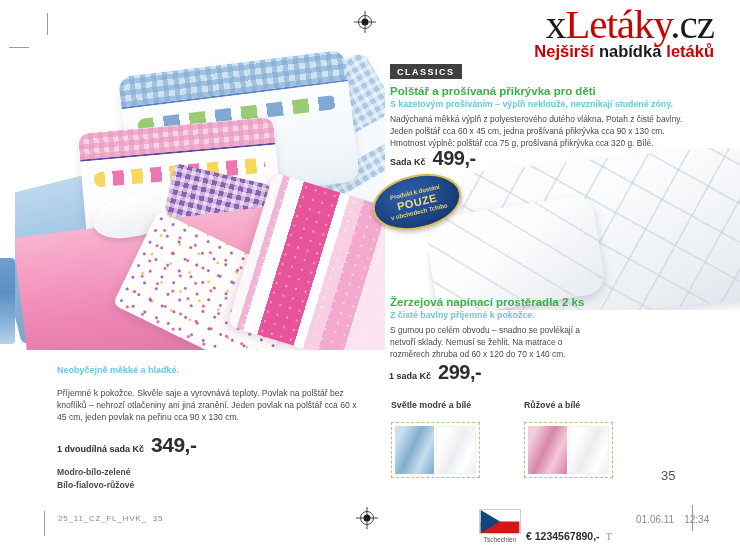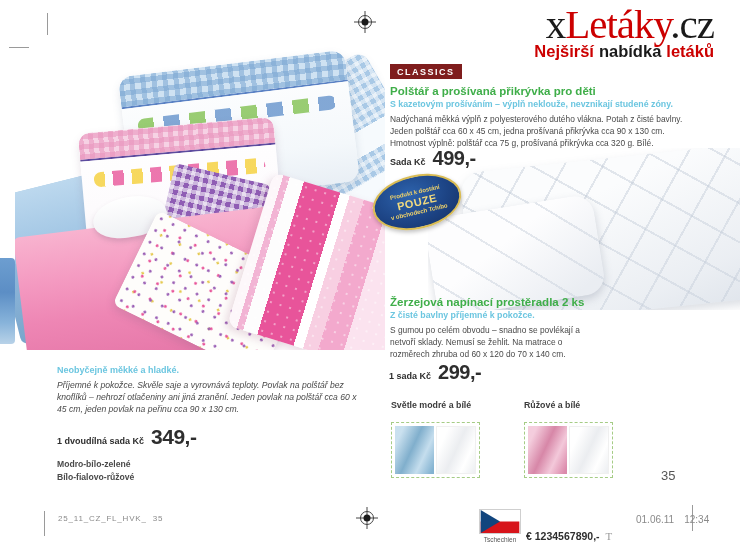--- a/index.html
+++ b/index.html
@@ -79,28 +79,28 @@
   .striped-duvet::before { content:""; position:absolute; inset:0; border-radius:10px;
     background-image:radial-gradient(rgba(255,255,255,.9) 1px, transparent 1.4px); background-size:10px 10px;
     opacity:.5; }
   .left-edge-item { position:absolute; left:0; top:258px; width:15px; height:86px;
     background:linear-gradient(180deg,#6d9ed0 0%,#5c8ec5 40%,#87b3da 75%,#b8d2e8 100%); border-radius:0 4px 4px 0; }
 
   
   .left-text { position:absolute; left:57px; top:350px; width:305px; }
   .prod-title { font-size:12.5px; font-weight:bold; color:#3fae49; letter-spacing:.2px; }
   .prod-sub { font-size:9px; font-weight:bold; color:#6cc6e0; margin-top:15px; }
-  .prod-body { font-size:8.6px; line-height:1.42; color:#4a4a4a; margin-top:4px;font-style:italic; }
+  .prod-body { font-size:8.6px; line-height:1.42; color:#4a4a4a; margin-top:12px; }
   .price-row { display:flex; align-items:baseline; gap:7px; margin-top:9px; color:#2e2e2e; }
   .price-label { font-size:9px; font-weight:bold; }
   .price-big { font-size:21px; font-weight:bold; letter-spacing:-.5px; }
   .color-options { margin-top:9px; font-size:8.6px; font-weight:bold; color:#4a4a4a; line-height:1.5; }
 
   
-  .classics-badge { position:absolute; left:390px; top:64px; background:#7f1d1d; color:#fff;
+  .classics-badge { position:absolute; left:390px; top:64px; background:#404040; color:#fff;
     font-size:9px; font-weight:bold; letter-spacing:1.5px; padding:3px 7px 2px; }
   .r1-title { position:absolute; left:390px; top:85px; width:300px; font-size:11.5px; font-weight:bold; color:#3fae49; }
   .r1-sub { position:absolute; left:390px; top:99px; width:300px; font-size:8.8px; font-weight:bold; color:#6cc6e0; }
   .r1-body { position:absolute; left:390px; top:114px; width:298px; font-size:8.4px; line-height:1.42; color:#4a4a4a; }
   .r1-price { position:absolute; left:390px; top:147px; display:flex; align-items:baseline; gap:7px; color:#2e2e2e; }
   .r1-price .price-big { font-size:20px; }
   .tchibo-badge { position:absolute; left:372px; top:175px; width:90px; height:54px; z-index:6;
     border-radius:50%; transform:rotate(-13deg);
     background:radial-gradient(ellipse at 42% 32%, #2d63ad 0%, #1d4485 55%, #132f63 100%);
     border:2px solid #d9bc54; box-shadow:0 2px 4px rgba(0,0,0,.25);

